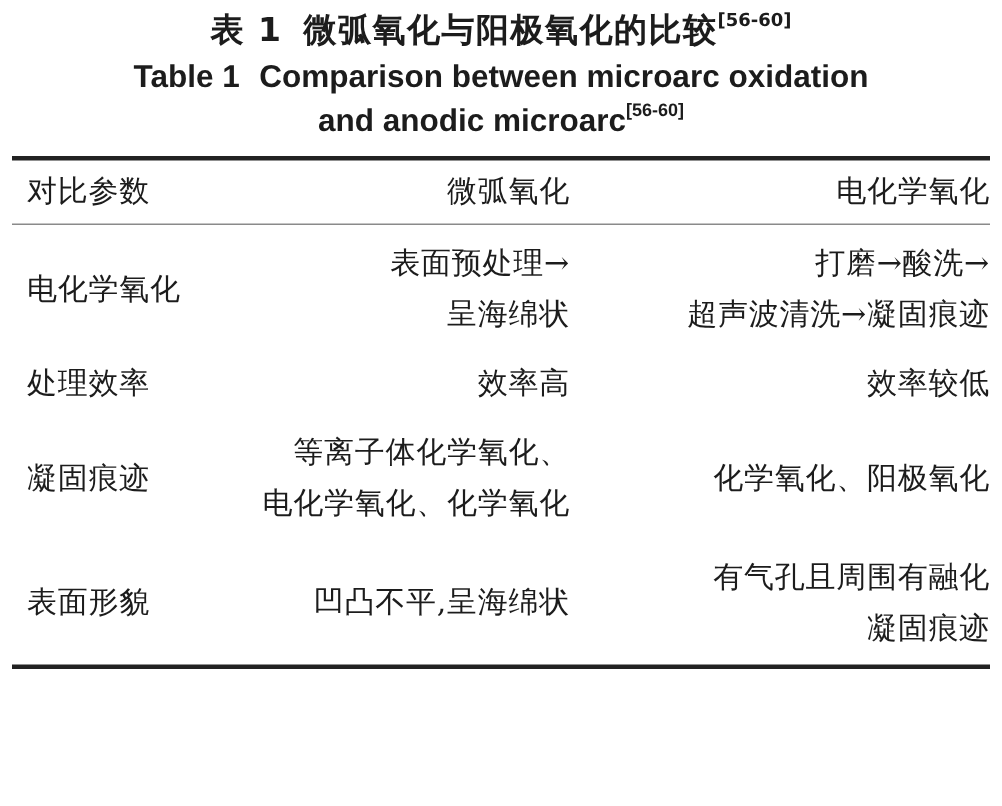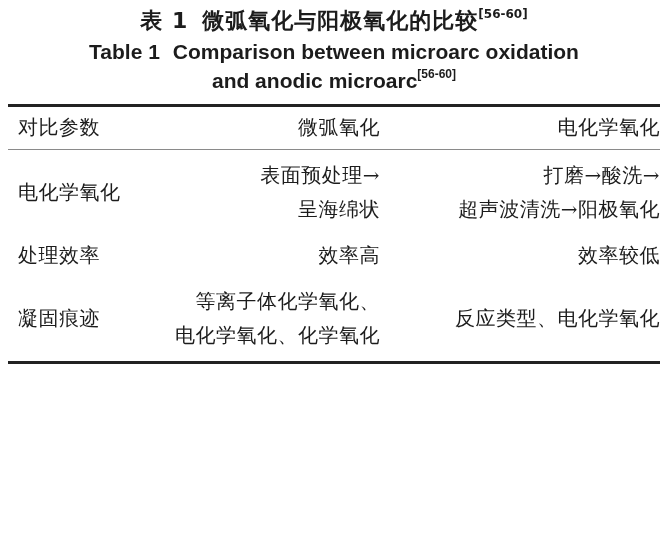--- a/index.html
+++ b/index.html
@@ -111,29 +111,35 @@
         <th>微弧氧化</th>
         <th>电化学氧化</th>
       </tr>
     </thead>
     <tbody>
       <tr class="row2">
         <td class="l">电化学氧化</td>
         <td>表面预处理→
 呈海绵状</td>
         <td>打磨→酸洗→
-超声波清洗→阳极氧化</td>
+超声波清洗→凝固痕迹</td>
       </tr>
       <tr class="row3">
         <td class="l">处理效率</td>
         <td>效率高</td>
         <td>效率较低</td>
       </tr>
       <tr class="row4">
         <td class="l">凝固痕迹</td>
         <td>等离子体化学氧化、
 电化学氧化、化学氧化</td>
-        <td>反应类型、电化学氧化</td>
+        <td>化学氧化、阳极氧化</td>
+      </tr>
+      <tr class="row5">
+        <td class="l">表面形貌</td>
+        <td>凹凸不平,呈海绵状</td>
+        <td>有气孔且周围有融化
+凝固痕迹</td>
       </tr>
     </tbody>
   </table>
 
 </div>
 
 </body></html>

